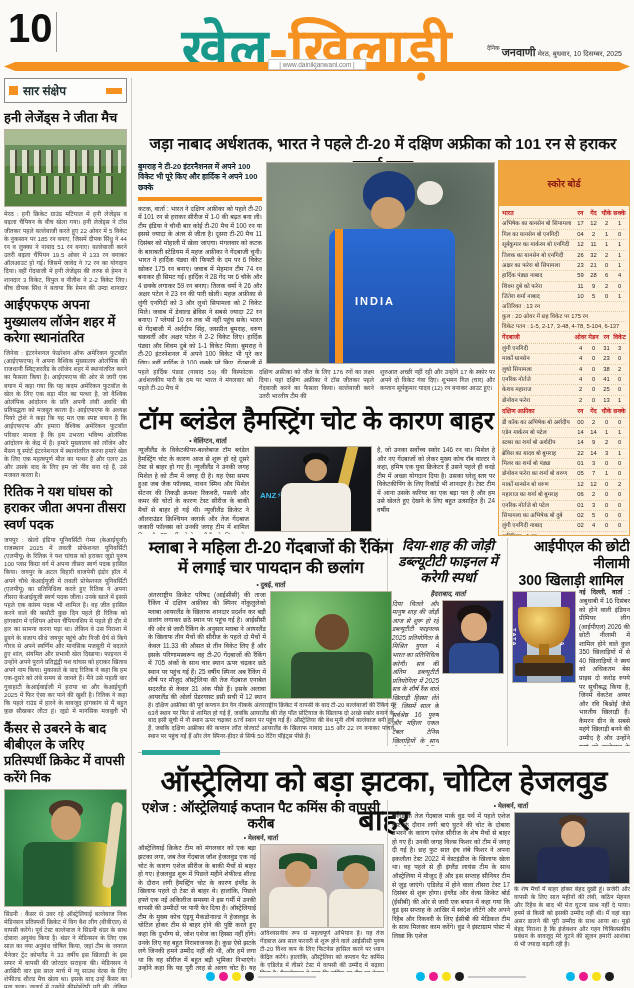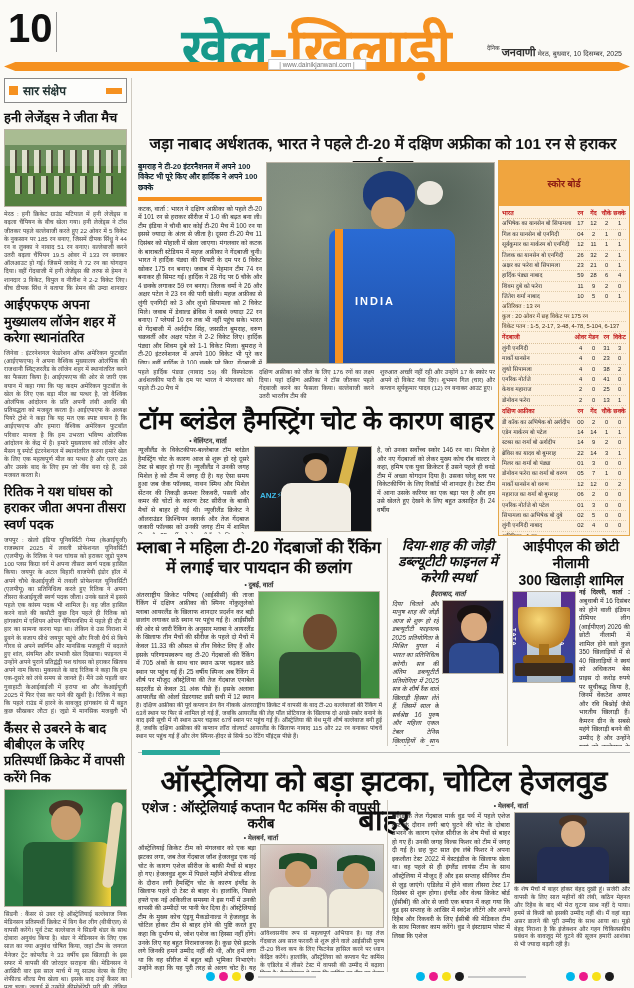--- a/index.html
+++ b/index.html
@@ -48,21 +48,21 @@
   
   .bl-head{left:2px;top:328px;width:357px;text-align:center;font-size:25px;font-weight:900;color:#0d0d0d;}
   .byline{text-align:center;font-size:6.6px;font-weight:700;color:#333;}
   .bl-by{left:2px;top:362px;width:140px;}
   .bl-cols{left:2px;top:372px;width:357px;height:88px;display:flex;gap:5px;}
   .bl-cols .c{width:112px;overflow:hidden;}
   .bl-ph{width:118px;height:86px;flex:none;}
   
   .vrule{width:1px;background:#cfcac0;}
   .sec-h{font-weight:800;text-align:center;line-height:1.2;color:#0f0f0f;}
-  .mlaba{left:0;top:464px;width:246px;height:208px;overflow:hidden;}
+  .mlaba{left:12px;top:464px;width:246px;height:208px;overflow:hidden;}
   .diya{left:256px;top:464px;width:112px;height:208px;overflow:hidden;font-style:italic;}
   .ipl{left:376px;top:464px;width:118px;height:208px;overflow:hidden;}
   .r3rule1{left:251px;top:464px;height:208px;} .r3rule2{left:371px;top:464px;height:208px;}
   .flexrow{display:flex;gap:4px;}
   
   .divline{left:2px;top:678px;width:492px;height:1px;background:#bbb;}
   .tealseg{left:6px;top:676px;width:78px;height:5px;background:#2aa99b;}
   .au-head{left:2px;top:686px;width:492px;text-align:center;font-size:29px;font-weight:900;color:#101010;}
   .au-left{left:2px;top:726px;width:246px;height:172px;overflow:hidden;}
   .au-right{left:256px;top:726px;width:238px;height:172px;overflow:hidden;}
@@ -438,21 +438,21 @@
     <div class="byline" style="margin:2px 0;">हैदराबाद, वार्ता</div>
     <div class="ph p-diya" style="float:right;width:62px;height:74px;margin:0 0 2px 3px;">
       <div class="hair" style="left:14px;top:4px;width:34px;height:22px;background:#181212;"></div>
       <div class="face" style="left:18px;top:12px;width:26px;height:28px;background:#d9a97e;"></div>
       <div class="torso" style="left:6px;top:42px;width:50px;height:32px;background:#2e4a8f;"></div>
     </div>
     <div class="btxt" style="height:178px;overflow:hidden;">दिया चितले और मानुष शाह की जोड़ी आज से शुरू हो रहे डब्ल्यूटीटी फाइनल्स 2025 प्रतियोगिता के मिश्रित युगल में भारत का प्रतिनिधित्व करेगी। सत्र की अंतिम डब्ल्यूटीटी प्रतियोगिता में 2025 सत्र के शीर्ष रैंक वाले खिलाड़ी हिस्सा लेते हैं, जिसमें साल के सर्वश्रेष्ठ 16 पुरुष और महिला एकल टेबल टेनिस खिलाड़ियों के साथ ही शीर्ष आठ मिश्रित युगल जोड़ियां हिस्सा लेंगी। मानुष, चेन्नै मौजूदा नेशनल टेबल टेनिस चैंपियन हैं। इस जोड़ी ने साल की शुरुआत से शानदार प्रगति करते हुए इस प्रतिष्ठित स्पर्धा में पदार्पण के लिए क्वालीफाई किया था। इस भारतीय जोड़ी ने डब्ल्यूटीटी स्टार कंटेंडर फ्रांस में एक ऐतिहासिक सफलता हासिल की थी।</div>
   </div>
 
   <div class="abs ipl">
-    <div class="sec-h" style="font-size:14px;">आईपीएल की छोटी नीलामी</div>
+    <div class="sec-h" style="font-size:14px;text-align:right;">आईपीएल की छोटी नीलामी</div>
     <div class="sec-h" style="font-size:14px;">300 खिलाड़ी शामिल</div>
     <div class="ph p-trophy" style="float:left;width:64px;height:92px;margin:3px 3px 2px 0;">
       <div class="t-panel" style="left:0;">
           <span>TATA</span>
         </div>
       <div class="t-panel" style="right:0;">
           <span>TATA</span>
         </div>
       <div class="cup"></div>
       <div class="stem"></div>

